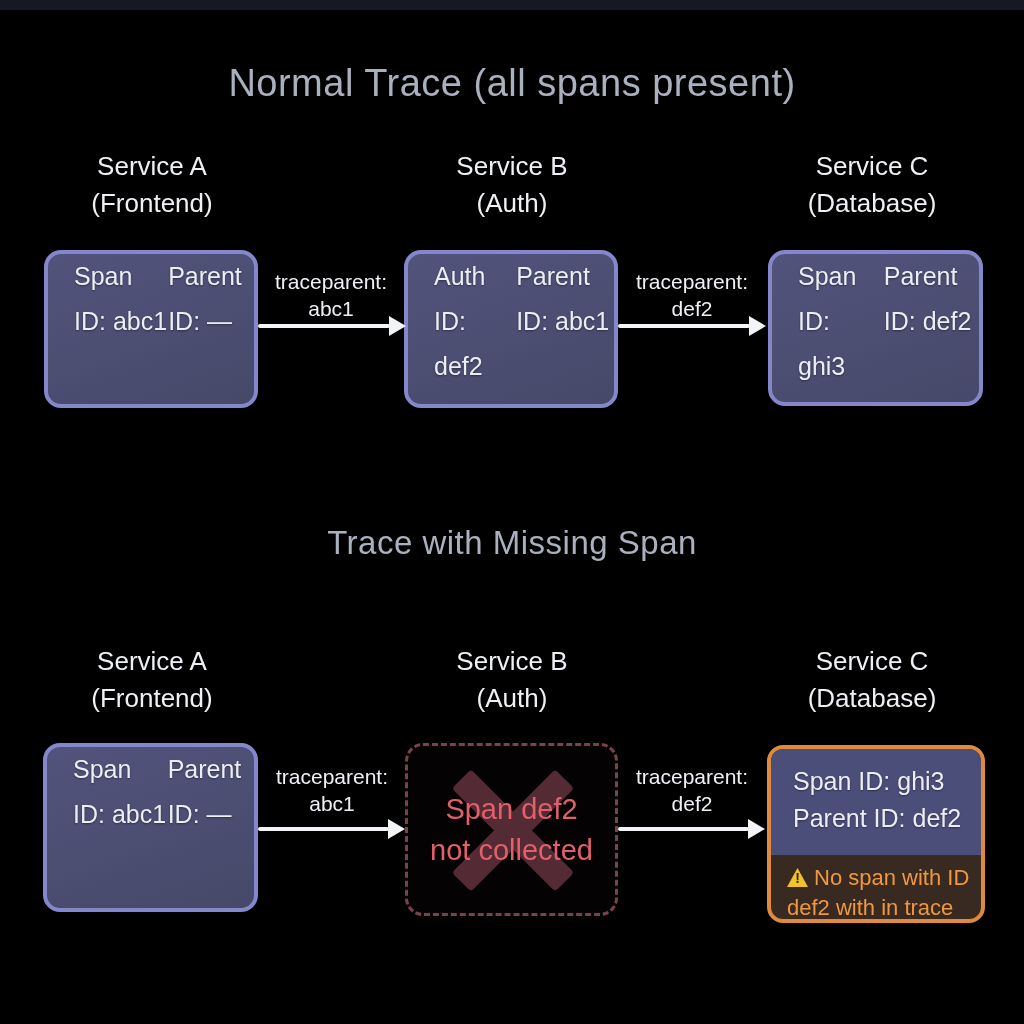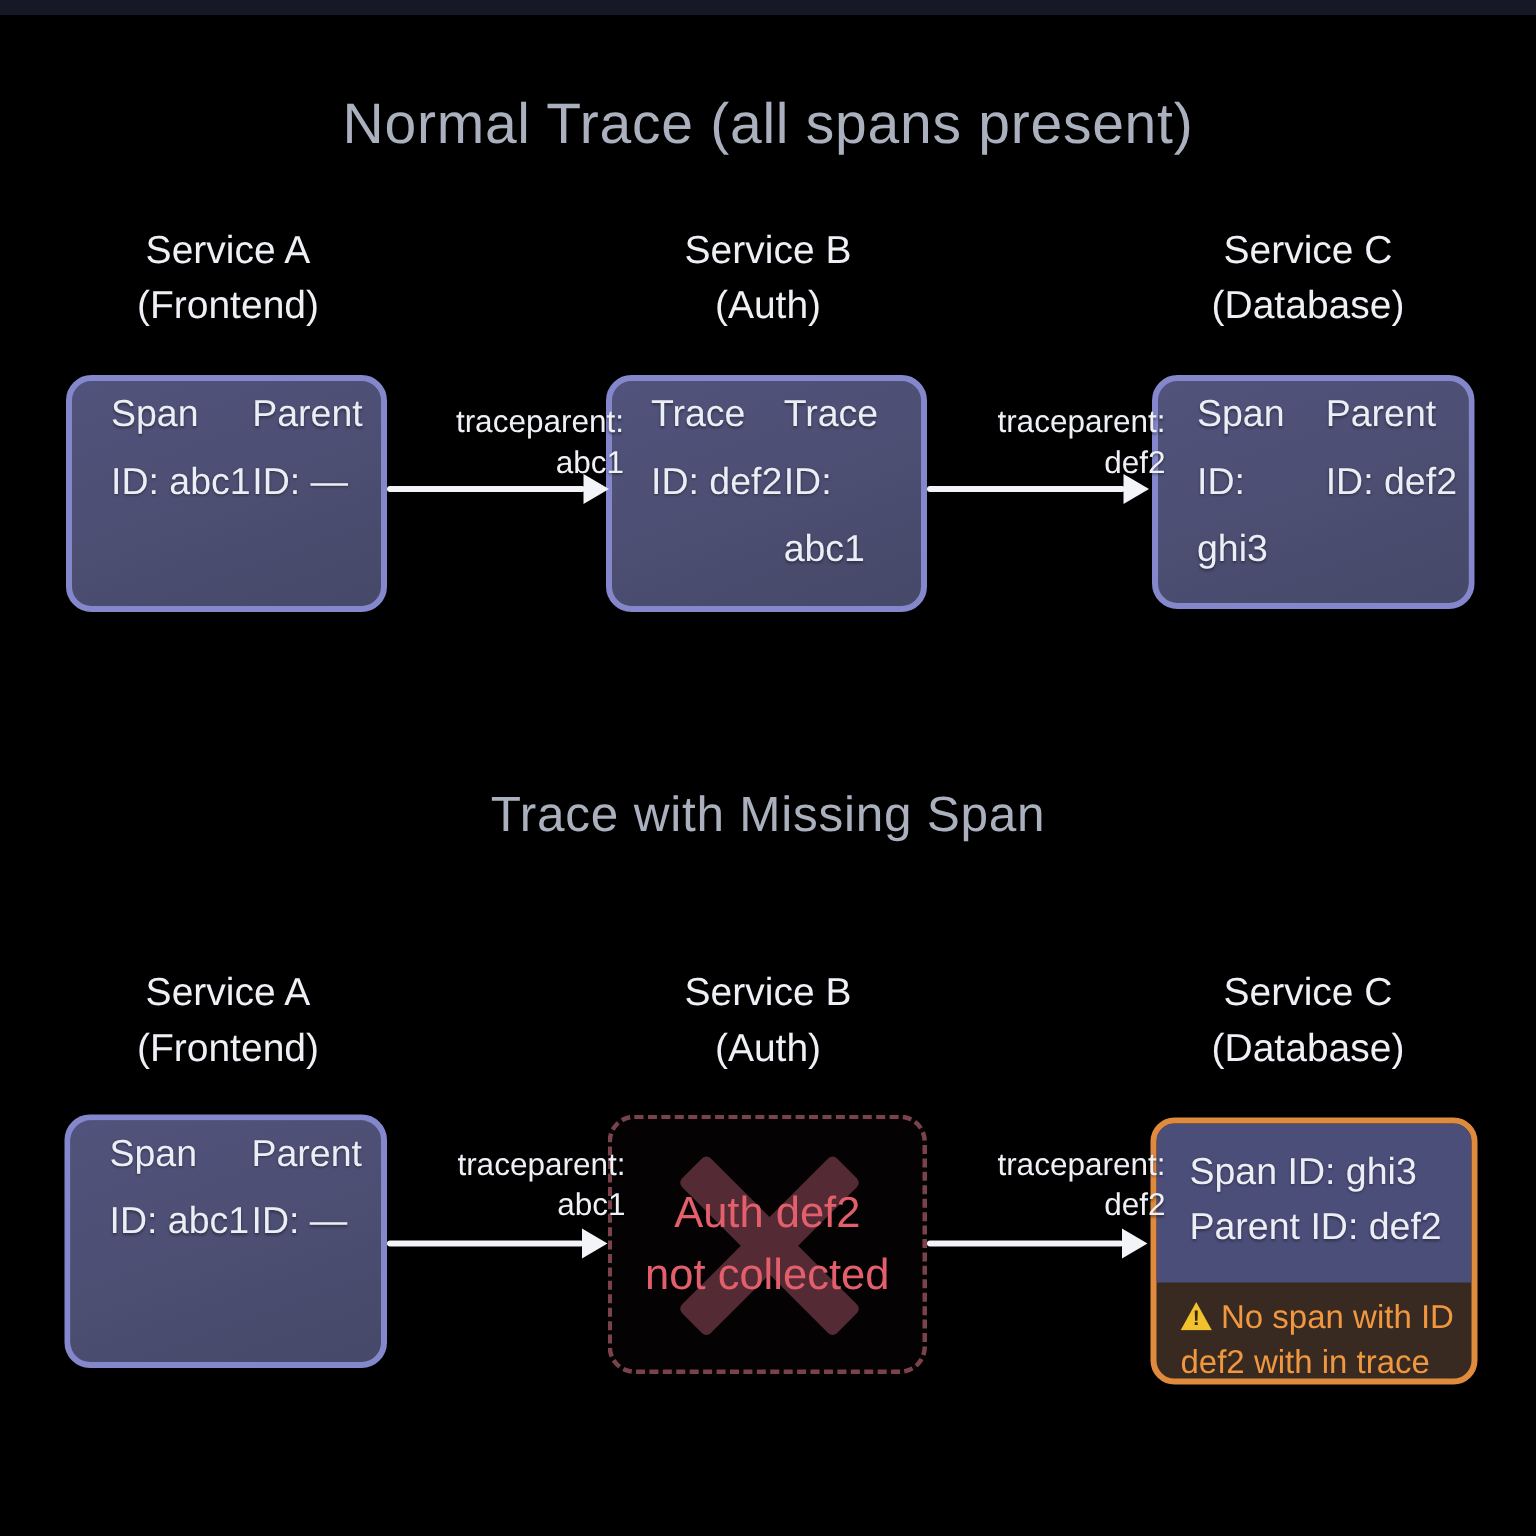--- a/index.html
+++ b/index.html
@@ -47,21 +47,21 @@
     background:#f3f4f7;border-radius:2px;
   }
   .arrow-head{
     position:absolute;width:0;height:0;
     border-top:10px solid transparent;
     border-bottom:10px solid transparent;
     border-left:17px solid #f3f4f7;
   }
   .arrow-label{
     position:absolute;width:170px;
-    text-align:right;
+    text-align:center;
     color:#eef0f5;
     font-size:21px;line-height:27px;
     text-shadow:0 1px 2px rgba(0,0,0,0.5);
   }
   .missing-box{
     position:absolute;
     border:3px dashed #7a434c;
     border-radius:18px;
     box-sizing:border-box;
     background:rgba(120,60,70,0.04);
@@ -137,22 +137,22 @@
   <div class="svc" style="left:732px;top:148px;">
     <div>Service C</div>
     <div>(Database)</div>
   </div>
 
   <div class="spanbox" style="left:44px;top:250px;width:214px;height:158px;">
     <div>Span ID: abc1</div>
     <div>Parent ID: —</div>
   </div>
   <div class="spanbox" style="left:404px;top:250px;width:214px;height:158px;">
-    <div>Trace ID: def2</div>
-    <div>Trace ID: abc1</div>
+    <div>Auth ID: def2</div>
+    <div>Parent ID: abc1</div>
   </div>
   <div class="spanbox" style="left:768px;top:250px;width:215px;height:156px;">
     <div>Span ID: ghi3</div>
     <div>Parent ID: def2</div>
   </div>
 
   <div class="arrow-label" style="left:246px;top:268px;">
     <div>traceparent:</div>
     <div>abc1</div>
   </div>
@@ -183,21 +183,21 @@
 
   <div class="spanbox" style="left:43px;top:743px;width:215px;height:169px;">
     <div>Span ID: abc1</div>
     <div>Parent ID: —</div>
   </div>
 
   <div class="missing-box" style="left:405px;top:743px;width:213px;height:173px;">
     <div class="x-bar x1" style="left:32px;top:71px;"></div>
     <div class="x-bar x2" style="left:32px;top:71px;"></div>
     <div class="missing-text">
-      <div>Auth def2</div>
+      <div>Span def2</div>
       <div>not collected</div>
     </div>
   </div>
 
   <div class="alert-box" style="left:767px;top:745px;width:218px;height:178px;">
     <div class="alert-top">
       <div>Span ID: ghi3</div>
       <div>Parent ID: def2</div>
     </div>
     <div class="alert-warning">

